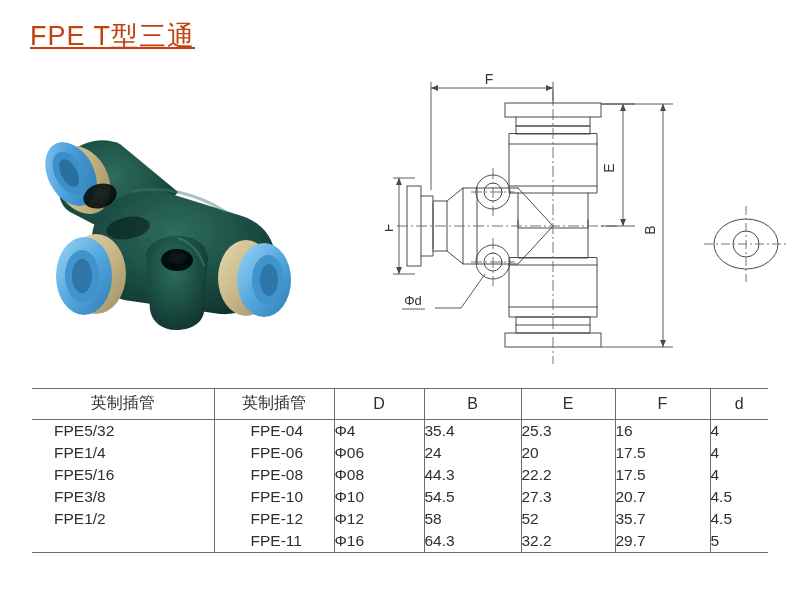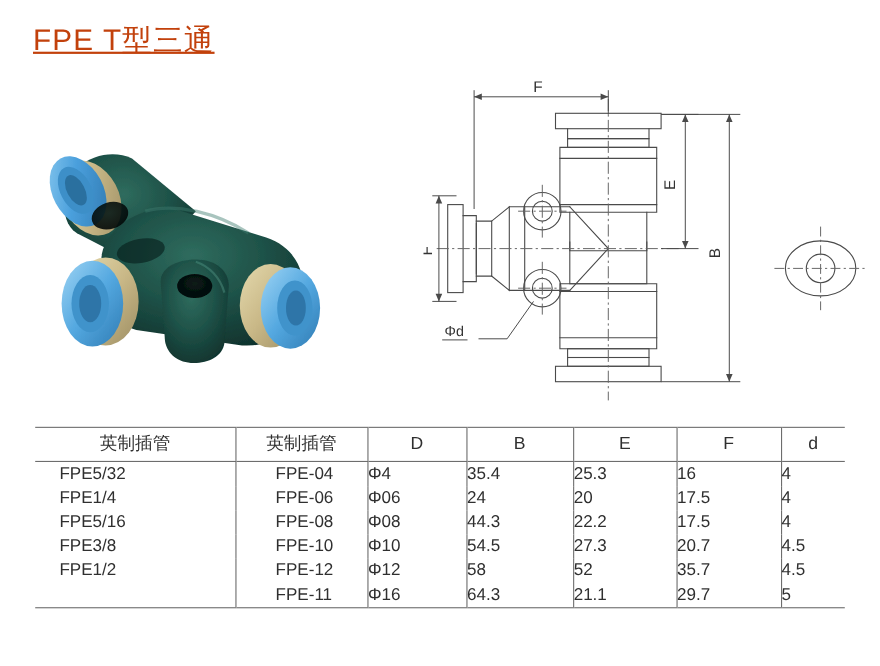--- a/index.html
+++ b/index.html
@@ -361,19 +361,19 @@
           <td>58</td>
           <td>52</td>
           <td>35.7</td>
           <td>4.5</td>
         </tr>
         <tr>
           <td class="cell-imperial"></td>
           <td class="cell-metric">FPE-11</td>
           <td>Φ16</td>
           <td>64.3</td>
-          <td>21.1</td>
+          <td>32.2</td>
           <td>29.7</td>
           <td>5</td>
         </tr>
       </tbody>
   </table>
 </div>
 
 </body></html>

